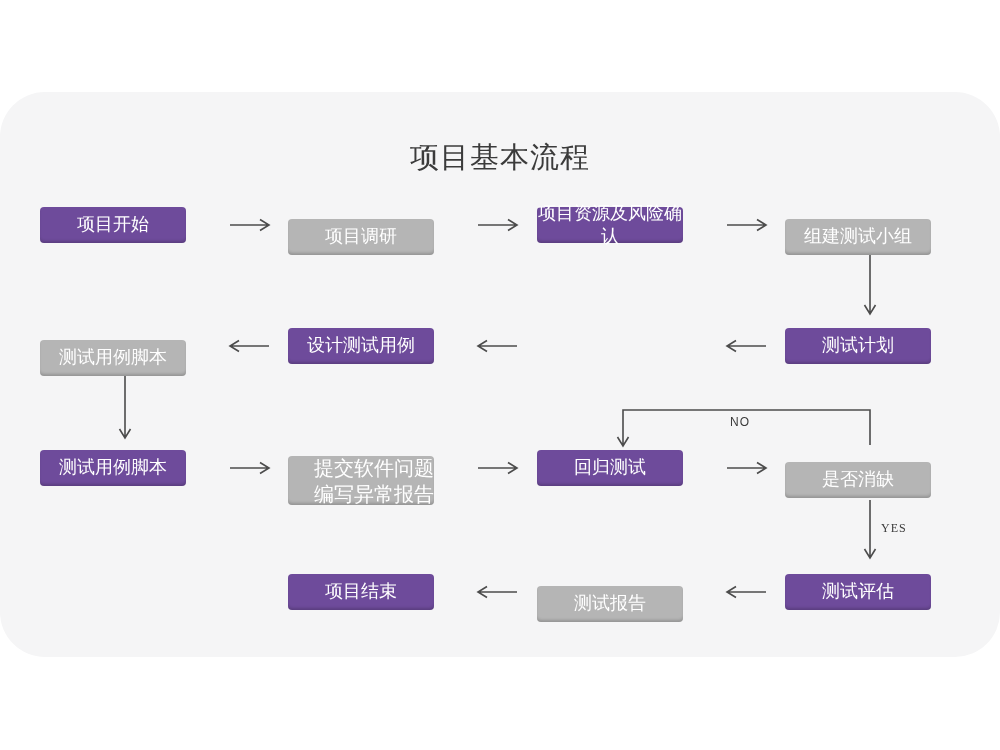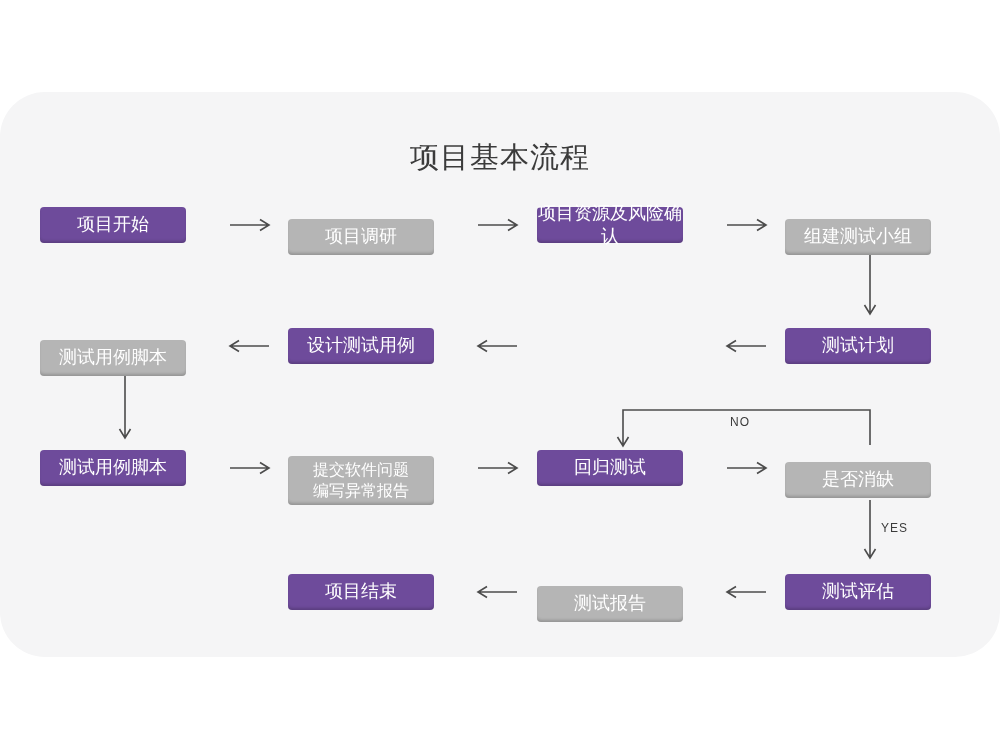--- a/index.html
+++ b/index.html
@@ -10,26 +10,26 @@
   html,body{background:#FFFFFF;}
   body{font-family:"Liberation Sans", sans-serif;}
   .stage{position:relative;width:1000px;height:750px;background:#FFFFFF;overflow:hidden;}
   .card{position:absolute;left:0;top:92px;width:1000px;height:565px;background:var(--card_bg);border-radius:45px;}
   .title{position:absolute;left:0;right:0;top:138px;text-align:center;font-size:29px;letter-spacing:1px;color:var(--title_text);font-weight:400;}
   .node{position:absolute;width:146px;height:36px;border-radius:4px;display:flex;flex-direction:column;align-items:center;justify-content:center;color:var(--node_text);font-size:18px;line-height:1.3;text-align:center;box-shadow:inset 0 -3px 3px -1px rgba(0,0,0,0.18);}
   .primary{background:var(--purple);}
   .secondary{background:var(--gray);margin-top:12px;}
   .c1{left:40px}.c2{left:288px}.c3{left:537px}.c4{left:785px}
   .r1{top:207px}.r2{top:328px}.r3{top:450px}.r4{top:574px}
-  .tall{top:444px;height:49px;font-size:16px;}
+  .tall{top:444px;height:49px;font-size:20px;align-items:flex-end;}
   .edges{position:absolute;left:0;top:0;width:1000px;height:750px;pointer-events:none;}
   .edges path{stroke:var(--arrow);stroke-width:1.6;fill:none;}
   .edge-label{position:absolute;color:var(--title_text);font-size:12px;letter-spacing:1px;}
   .no-label{left:730px;top:415px;}
-  .yes-label{left:881px;top:521px;}
+  .yes-label{left:881px;top:521px;font-family:Liberation Serif, serif;}
 </style>
 </head>
 <body>
 
 <div class="stage">
   <div class="card"></div>
 
   <div class="title">项目基本流程</div>
 
   <svg class="edges" viewBox="0 0 1000 750">

